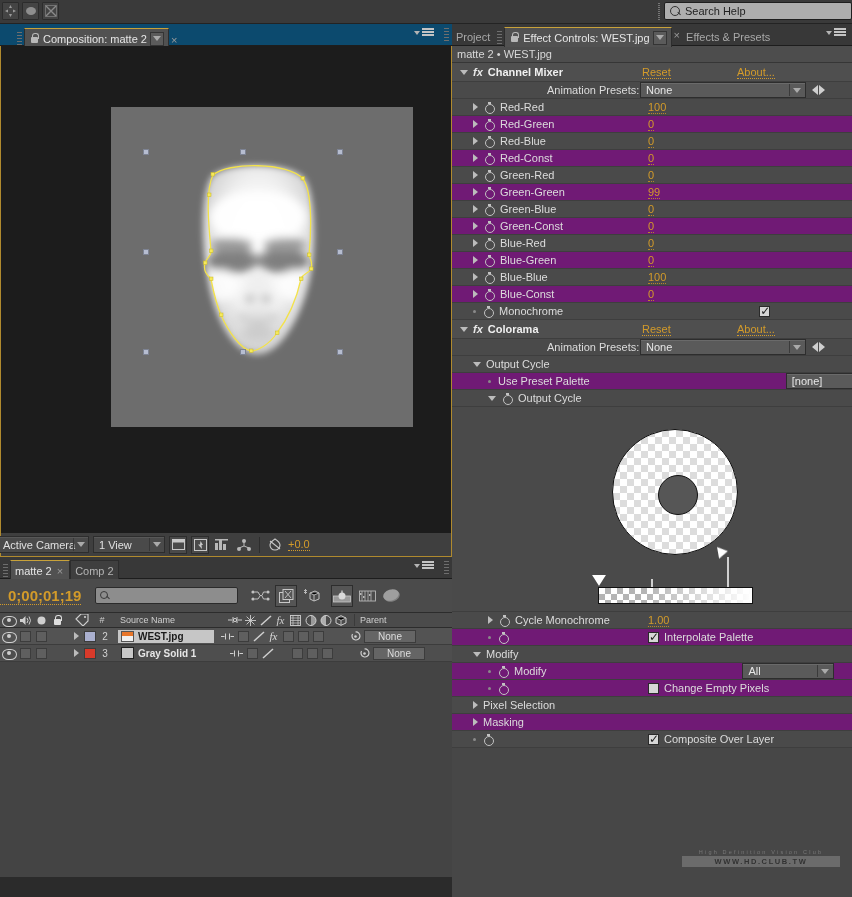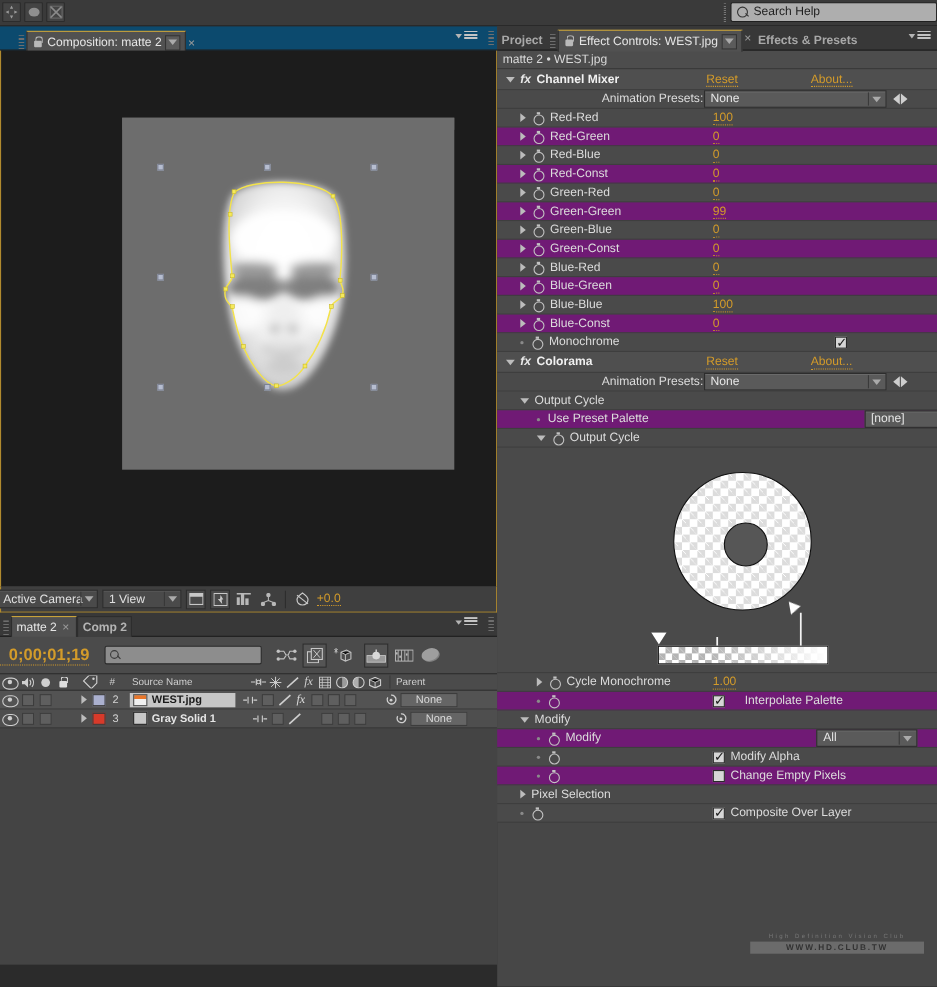--- a/index.html
+++ b/index.html
@@ -216,21 +216,21 @@
   
   #right-col {
     position: absolute; left: 452px; top: 24px; width: 400px; height: 873px;
     background: #474747;
   }
   #ec-tabbar {
     position: relative; width: 400px; height: 22px;
     background: #383838; border-bottom: 1px solid #1d1d1d;
     display: flex; align-items: flex-end;
   }
-  .tab.inactive { background: #3f3f3f; border-color: #2d2d2d; font-weight: bold; }
+  .tab.inactive { background: #3f3f3f; border-color: #2d2d2d; }
   .tab.inactive .tab-label { color: #b4b4b4; }
   #ec-breadcrumb {
     width: 400px; height: 17px; background: #4d4d4d;
     border-bottom: 1px solid #363636;
     display: flex; align-items: center; padding-left: 5px;
     color: #d8d8d8; font-size: 11px;
   }
   #ec-list { width: 400px; }
   .prow {
     position: relative; width: 400px; min-height: 17px;
@@ -1083,21 +1083,21 @@
           <span style="width:5px;"></span>
         <span class="pname">Cycle Monochrome</span>
         <span class="pval-orange col-val">1.00</span>
       </div>
 
       <div class="prow alt">
         <span style="width:36px;"></span>
           <span class="small-dot"></span>
           <span style="width:7px;"></span>
         <span class="stopwatch"></span>
-        <span class="col-val" style="display:flex;align-items:center;gap:18px;">
+        <span class="col-val" style="display:flex;align-items:center;gap:5px;">
           <span class="cbx checked"></span>
           <span class="pname">Interpolate Palette</span>
         </span>
       </div>
 
       <div class="prow">
         <span style="width:21px;"></span>
           <span class="twirl open"></span>
           <span style="width:5px;"></span>
         <span class="pname">Modify</span>
@@ -1111,49 +1111,45 @@
           <span style="width:5px;"></span>
         <span class="pname">Modify</span>
         <span class="dd-box col-val" style="width:92px;">
           <span class="val">All</span>
           <span class="arrow">
               <span class="tri-down"></span>
             </span>
         </span>
       </div>
 
-      <div class="prow">
-        <span style="width:36px;"></span>
-          <span class="small-dot"></span>
-          <span style="width:7px;"></span>
-        <span class="stopwatch"></span>
-        <span class="col-val" style="display:flex;align-items:center;gap:5px;">
-          <span class="cbx checked"></span>
-          <span class="pname">Modify Alpha</span>
-        </span>
-      </div>
 
       <div class="prow alt">
         <span style="width:36px;"></span>
           <span class="small-dot"></span>
           <span style="width:7px;"></span>
         <span class="stopwatch"></span>
         <span class="col-val" style="display:flex;align-items:center;gap:5px;">
           <span class="cbx"></span>
           <span class="pname">Change Empty Pixels</span>
         </span>
       </div>
 
       <div class="prow">
         <span style="width:21px;"></span>
           <span class="twirl"></span>
           <span style="width:5px;"></span>
         <span class="pname">Pixel Selection</span>
       </div>
 
+      <div class="prow alt">
+        <span style="width:21px;"></span>
+          <span class="twirl"></span>
+          <span style="width:5px;"></span>
+        <span class="pname">Masking</span>
+      </div>
 
       <div class="prow">
         <span style="width:21px;"></span>
           <span class="small-dot"></span>
           <span style="width:7px;"></span>
         <span class="stopwatch"></span>
         <span class="col-val" style="display:flex;align-items:center;gap:5px;">
           <span class="cbx checked"></span>
           <span class="pname">Composite Over Layer</span>
         </span>

